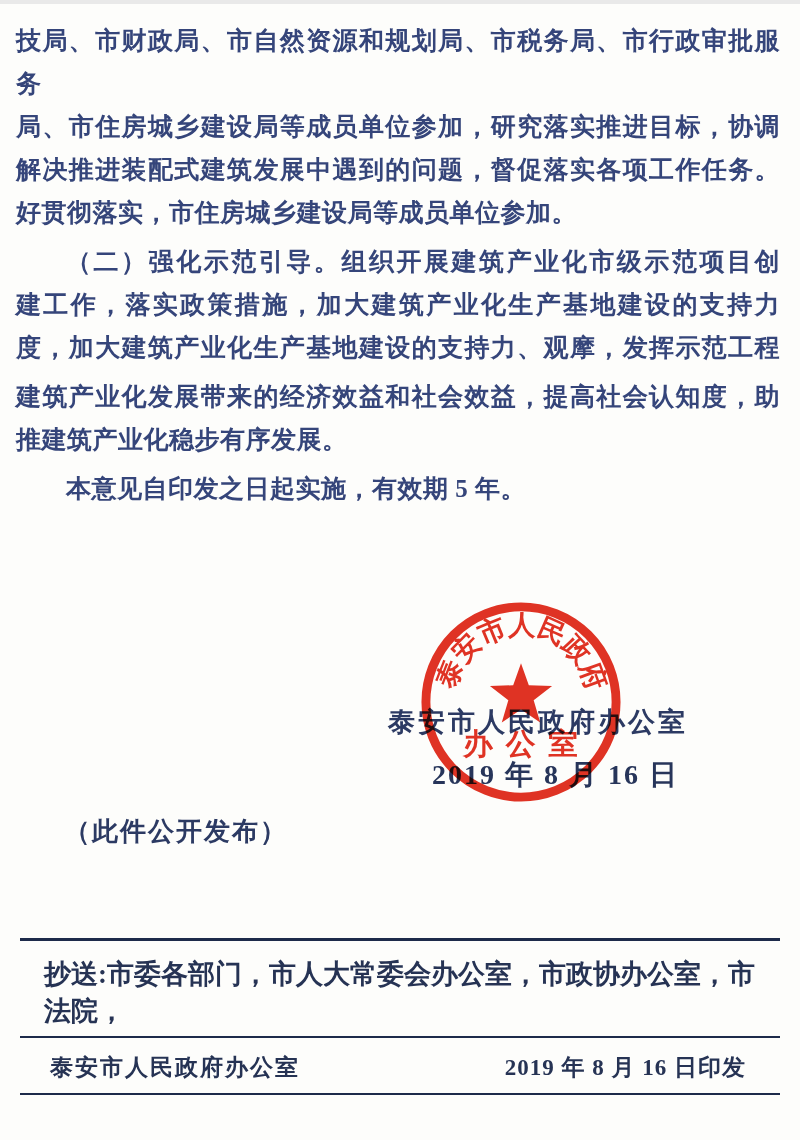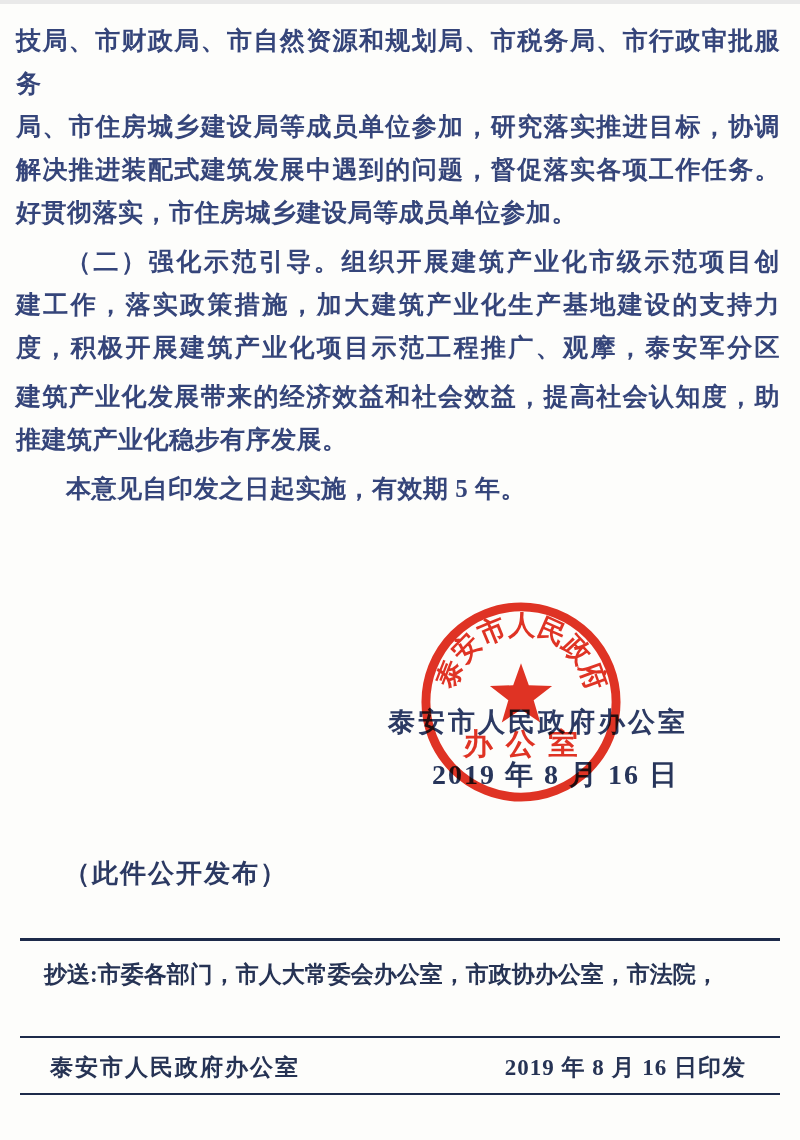--- a/index.html
+++ b/index.html
@@ -37,32 +37,32 @@
   }
   
   .seal{
     position:absolute;top:594px;left:417px;
     width:208px;height:208px;
     mix-blend-mode:multiply;opacity:.95;
   }
   .seal text{font-family:"Liberation Serif","DejaVu Serif",serif;font-weight:700;}
   
   .public-note{
-    position:absolute;top:852px;left:64px;
+    position:absolute;top:810px;left:64px;
     font-size:26px;font-weight:600;letter-spacing:2px;
     color:#2c3a63;
   }
   
   .rule{position:absolute;left:20px;width:760px;background:var(--rule,#1d2a4a);}
   .rule-1{top:934px;height:3px;}
   .rule-2{top:1032px;height:2px;}
   .rule-3{top:1089px;height:2px;}
   .copy-block{
     position:absolute;top:952px;left:44px;width:720px;
-    font-size:23px;line-height:37px;font-weight:600;
+    font-size:27px;line-height:37px;font-weight:600;
     color:var(--footer-text,#263354);
   }
   .copy-line-2{padding-left:61px;}
   .pub-row{
     position:absolute;top:1048px;left:50px;width:696px;
     display:flex;justify-content:space-between;align-items:baseline;
     font-size:23px;font-weight:600;
     color:var(--footer-text,#263354);
   }
   .pub-name{letter-spacing:2px;}
@@ -76,21 +76,21 @@
   <div id="body-text">
       <div class="para">
         <div class="line stretch">技局、市财政局、市自然资源和规划局、市税务局、市行政审批服务</div>
         <div class="line stretch">局、市住房城乡建设局等成员单位参加，研究落实推进目标，协调</div>
         <div class="line stretch">解决推进装配式建筑发展中遇到的问题，督促落实各项工作任务。</div>
         <div class="line">好贯彻落实，市住房城乡建设局等成员单位参加。</div>
       </div>
       <div class="para">
         <div class="line stretch indent">（二）强化示范引导。组织开展建筑产业化市级示范项目创</div>
         <div class="line stretch">建工作，落实政策措施，加大建筑产业化生产基地建设的支持力</div>
-        <div class="line stretch">度，积极开展建筑产业化项目示范工程推广、观摩，泰安军分区</div>
+        <div class="line stretch">度，加大建筑产业化生产基地建设的支持力、观摩，发挥示范工程</div>
       </div>
       <div class="para">
         <div class="line stretch">建筑产业化发展带来的经济效益和社会效益，提高社会认知度，助</div>
         <div class="line">推建筑产业化稳步有序发展。</div>
       </div>
       <div class="para">
         <div class="line indent">本意见自印发之日起实施，有效期 5 年。</div>
       </div>
     </div>
 

